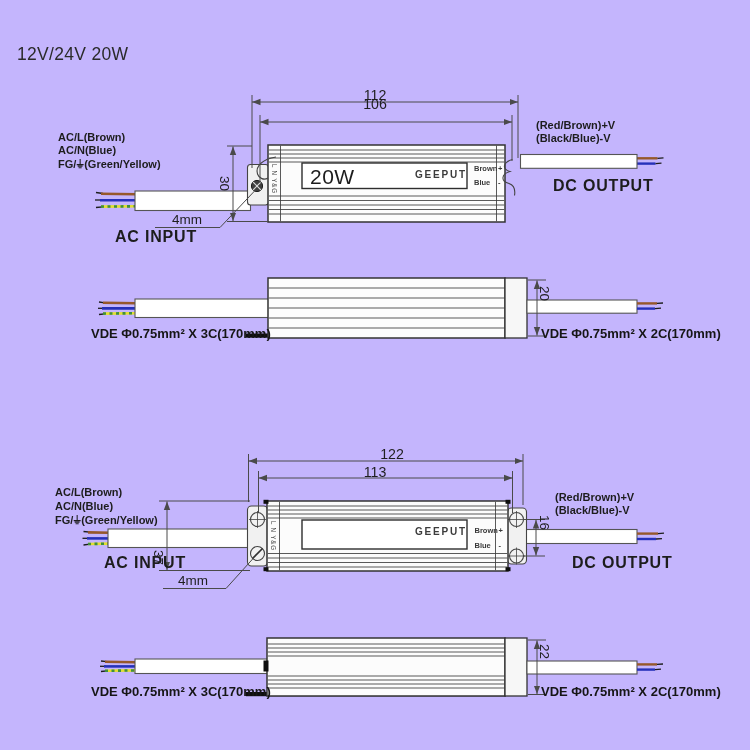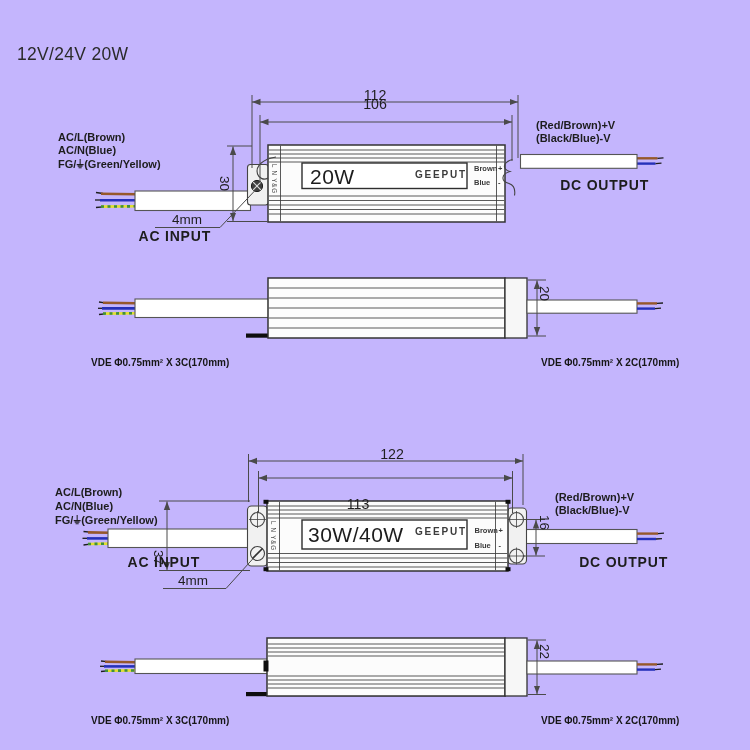--- a/index.html
+++ b/index.html
@@ -4,26 +4,26 @@
 <style>
   html,body{margin:0;padding:0;}
   body{background:#f0f0f0;font-family:"Liberation Sans",sans-serif;}
   #stage{position:relative;width:750px;height:750px;background:#c4b5fd;overflow:hidden;padding-left:44px;}
   #linework{position:absolute;left:0;top:0;}
   .t{position:absolute;color:#222;white-space:nowrap;}
   .title{font-size:17.5px;color:#2b2b2b;letter-spacing:0.3px;}
   .dimnum{font-size:14.2px;color:#1f1f1f;text-align:center;}
   .rot{transform:rotate(90deg);display:flex;align-items:center;justify-content:center;}
   .wlabel{font-size:11px;font-weight:bold;line-height:13.8px;text-align:left;color:#1d1d1d;}
-  .caption{font-size:14px;font-weight:bold;letter-spacing:0.8px;text-align:right;color:#1d1d1d;}
+  .caption{font-size:16px;font-weight:bold;letter-spacing:0.8px;text-align:left;color:#1d1d1d;}
   .watt{font-size:21px;color:#1c1c1c;letter-spacing:0.5px;line-height:22px;}
   .brand{font-size:10px;font-weight:bold;letter-spacing:1.8px;color:#3c3c3c;}
   .term{font-size:7.5px;font-weight:bold;color:#3a3a3a;display:flex;justify-content:space-between;text-align:right;}
   .capmark{font-size:6.3px;letter-spacing:0.8px;color:#4a4a4a;}
-  .spec{font-size:10px;font-weight:bold;color:#161616;margin-top:31px;}
+  .spec{font-size:13px;font-weight:bold;color:#161616;}
   
   .dim{stroke:#4a4a4a;stroke-width:1;fill:none;}
   .diml{stroke:#4a4a4a;stroke-width:1;fill:none;marker-start:url(#arw);marker-end:url(#arw);}
   .body{fill:#fcfcfc;stroke:#333;stroke-width:1.5;}
   .fin{stroke:#3c3c3c;stroke-width:0.85;}
   .lbox{fill:#fff;stroke:#2e2e2e;stroke-width:1.4;}
   .plate{fill:#f1f1f1;stroke:#444;stroke-width:1.1;}
   .plate2{fill:#f7f7f7;stroke:#333;stroke-width:1.3;}
   .wire{fill:#fff;stroke:#555;stroke-width:1.1;}
   .clip{stroke:#444;stroke-width:1.1;fill:none;}
@@ -287,39 +287,38 @@
   <span>-</span>
 </div>
 <div class="t capmark rot" style="left:255px;top:174px;width:40px;height:10px;">L N Y&amp;G</div>
 
 <div class="t dimnum rot" style="left:529px;top:285.5px;width:30px;height:15px;font-size:13.5px;">20</div>
 <div class="t spec" style="left:91px;top:326px;">VDE Φ0.75mm² X 3C(170mm)</div>
 <div class="t spec" style="left:541px;top:326px;">VDE Φ0.75mm² X 2C(170mm)</div>
 
 
 <div class="t dimnum" style="left:362px;top:446px;width:60px;">122</div>
-<div class="t dimnum" style="left:328px;top:463.5px;width:60px;margin-top:32px;">113</div>
+<div class="t dimnum" style="left:345px;top:463.5px;width:60px;">113</div>
 <div class="t dimnum rot" style="left:143px;top:549.5px;width:30px;height:15px;font-size:13.5px;">37</div>
 <div class="t dimnum rot" style="left:529px;top:514.5px;width:30px;height:15px;font-size:13.5px;">16</div>
 
 <div class="t wlabel" style="left:55px;top:486px;width:190px;">
   <div>AC/L(Brown)</div>
   <div>AC/N(Blue)</div>
   <div>FG/⏚(Green/Yellow)</div>
 </div>
 <div class="t caption" style="left:104px;top:553.5px;width:96px;">AC INPUT</div>
 <div class="t dimnum" style="left:168px;top:573px;width:50px;font-size:13.5px;">4mm</div>
 
 <div class="t wlabel" style="left:555px;top:490.5px;width:130px;line-height:13.5px;">
   <div>(Red/Brown)+V</div>
   <div>(Black/Blue)-V</div>
 </div>
 <div class="t caption" style="left:572px;top:553.5px;width:96px;">DC OUTPUT</div>
 
-<div class="t watt" style="left:308px;top:523px;line-height:24px;">30W/40W</div>
 <div class="t brand" style="left:415px;top:525.5px;">GEEPUT</div>
 <div class="t term" style="left:474.5px;top:525.5px;width:28.5px;">
   <span>Brown</span>
   <span>+</span>
 </div>
 <div class="t term" style="left:474.5px;top:540.5px;width:26.5px;">
   <span>Blue</span>
   <span>-</span>
 </div>
 <div class="t capmark rot" style="left:254px;top:531px;width:40px;height:10px;">L N Y&amp;G</div>

